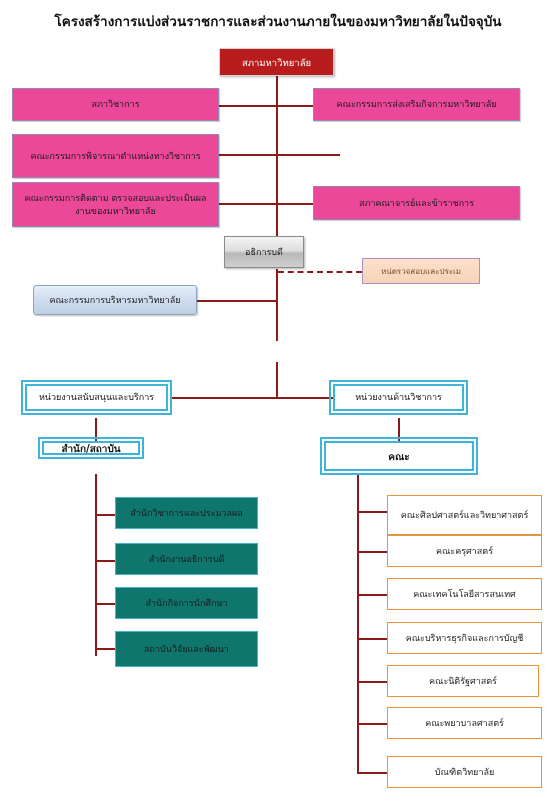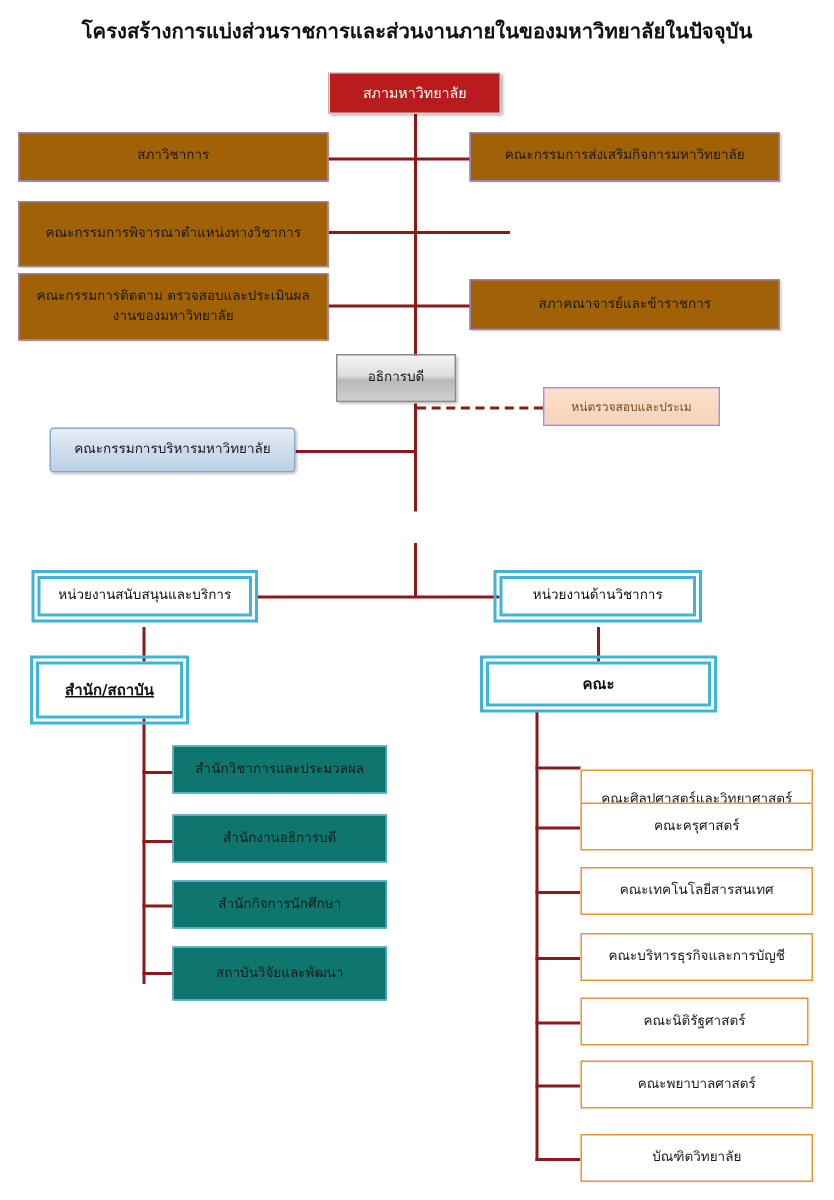--- a/index.html
+++ b/index.html
@@ -42,21 +42,21 @@
   .box.red{
     background:#b91c1c;
     border:1px solid #d6d3cd;
     color:#ffffff;
     font-size:9.5px;
     box-shadow:1px 1px 2px rgba(0,0,0,.30);
   }
 
   
   .box.green{
-    background:#a16207;
+    background:#ec4899;
     border:1px solid #9a84b4;
     color:#1a1a1a;
     box-shadow:1px 1px 1px rgba(0,0,0,.18);
   }
 
   
   .box.gray{
     background:linear-gradient(to bottom,#f4f4f4 0%,#dedede 45%,#b9b9b9 55%,#cfcfcf 100%);
     border:1px solid #8a8a8a;
     color:#1a1a1a;
@@ -171,29 +171,29 @@
   <div class="box gray" style="left:224px;top:236px;width:80px;height:32px;">อธิการบดี</div>
 
   <div class="box peach" style="left:362px;top:258px;width:118px;height:26px;">หน่ตรวจสอบและประเม</div>
 
   <div class="box blue" style="left:33px;top:285px;width:164px;height:30px;">คณะกรรมการบริหารมหาวิทยาลัย</div>
 
 
   <div class="box cyan-double thin" style="left:25px;top:384px;width:143px;height:27px;">หน่วยงานสนับสนุนและบริการ</div>
   <div class="box cyan-double thin" style="left:333px;top:384px;width:131px;height:27px;">หน่วยงานด้านวิชาการ</div>
 
-  <div class="box cyan-double" style="left:24px;top:441px;width:98px;height:38px;text-decoration:underline;">สำนัก/สถาบัน</div>
+  <div class="box cyan-double" style="left:42px;top:441px;width:98px;height:14px;">สำนัก/สถาบัน</div>
   <div class="box cyan-double" style="left:324px;top:441px;width:150px;height:30px;">คณะ</div>
 
   <div class="box cyan" style="left:115px;top:497px;width:143px;height:32px;">สำนักวิชาการและประมวลผล</div>
   <div class="box cyan" style="left:115px;top:543px;width:143px;height:32px;">สำนักงานอธิการบดี</div>
   <div class="box cyan" style="left:115px;top:587px;width:143px;height:32px;">สำนักกิจการนักศึกษา</div>
   <div class="box cyan" style="left:115px;top:631px;width:143px;height:36px;">สถาบันวิจัยและพัฒนา</div>
 
-  <div class="box orange" style="left:387px;top:513px;width:155px;height:40px;">คณะศิลปศาสตร์และวิทยาศาสตร์</div>
+  <div class="box orange" style="left:387px;top:495px;width:155px;height:40px;">คณะศิลปศาสตร์และวิทยาศาสตร์</div>
   <div class="box orange" style="left:387px;top:535px;width:155px;height:32px;">คณะครุศาสตร์</div>
   <div class="box orange" style="left:387px;top:578px;width:155px;height:32px;">คณะเทคโนโลยีสารสนเทศ</div>
   <div class="box orange" style="left:387px;top:622px;width:155px;height:32px;">คณะบริหารธุรกิจและการบัญชี</div>
   <div class="box orange" style="left:387px;top:665px;width:152px;height:32px;">คณะนิติรัฐศาสตร์</div>
   <div class="box orange" style="left:387px;top:707px;width:155px;height:32px;">คณะพยาบาลศาสตร์</div>
   <div class="box orange" style="left:387px;top:756px;width:155px;height:32px;">บัณฑิตวิทยาลัย</div>
 
 </div>
 
 </body></html>

